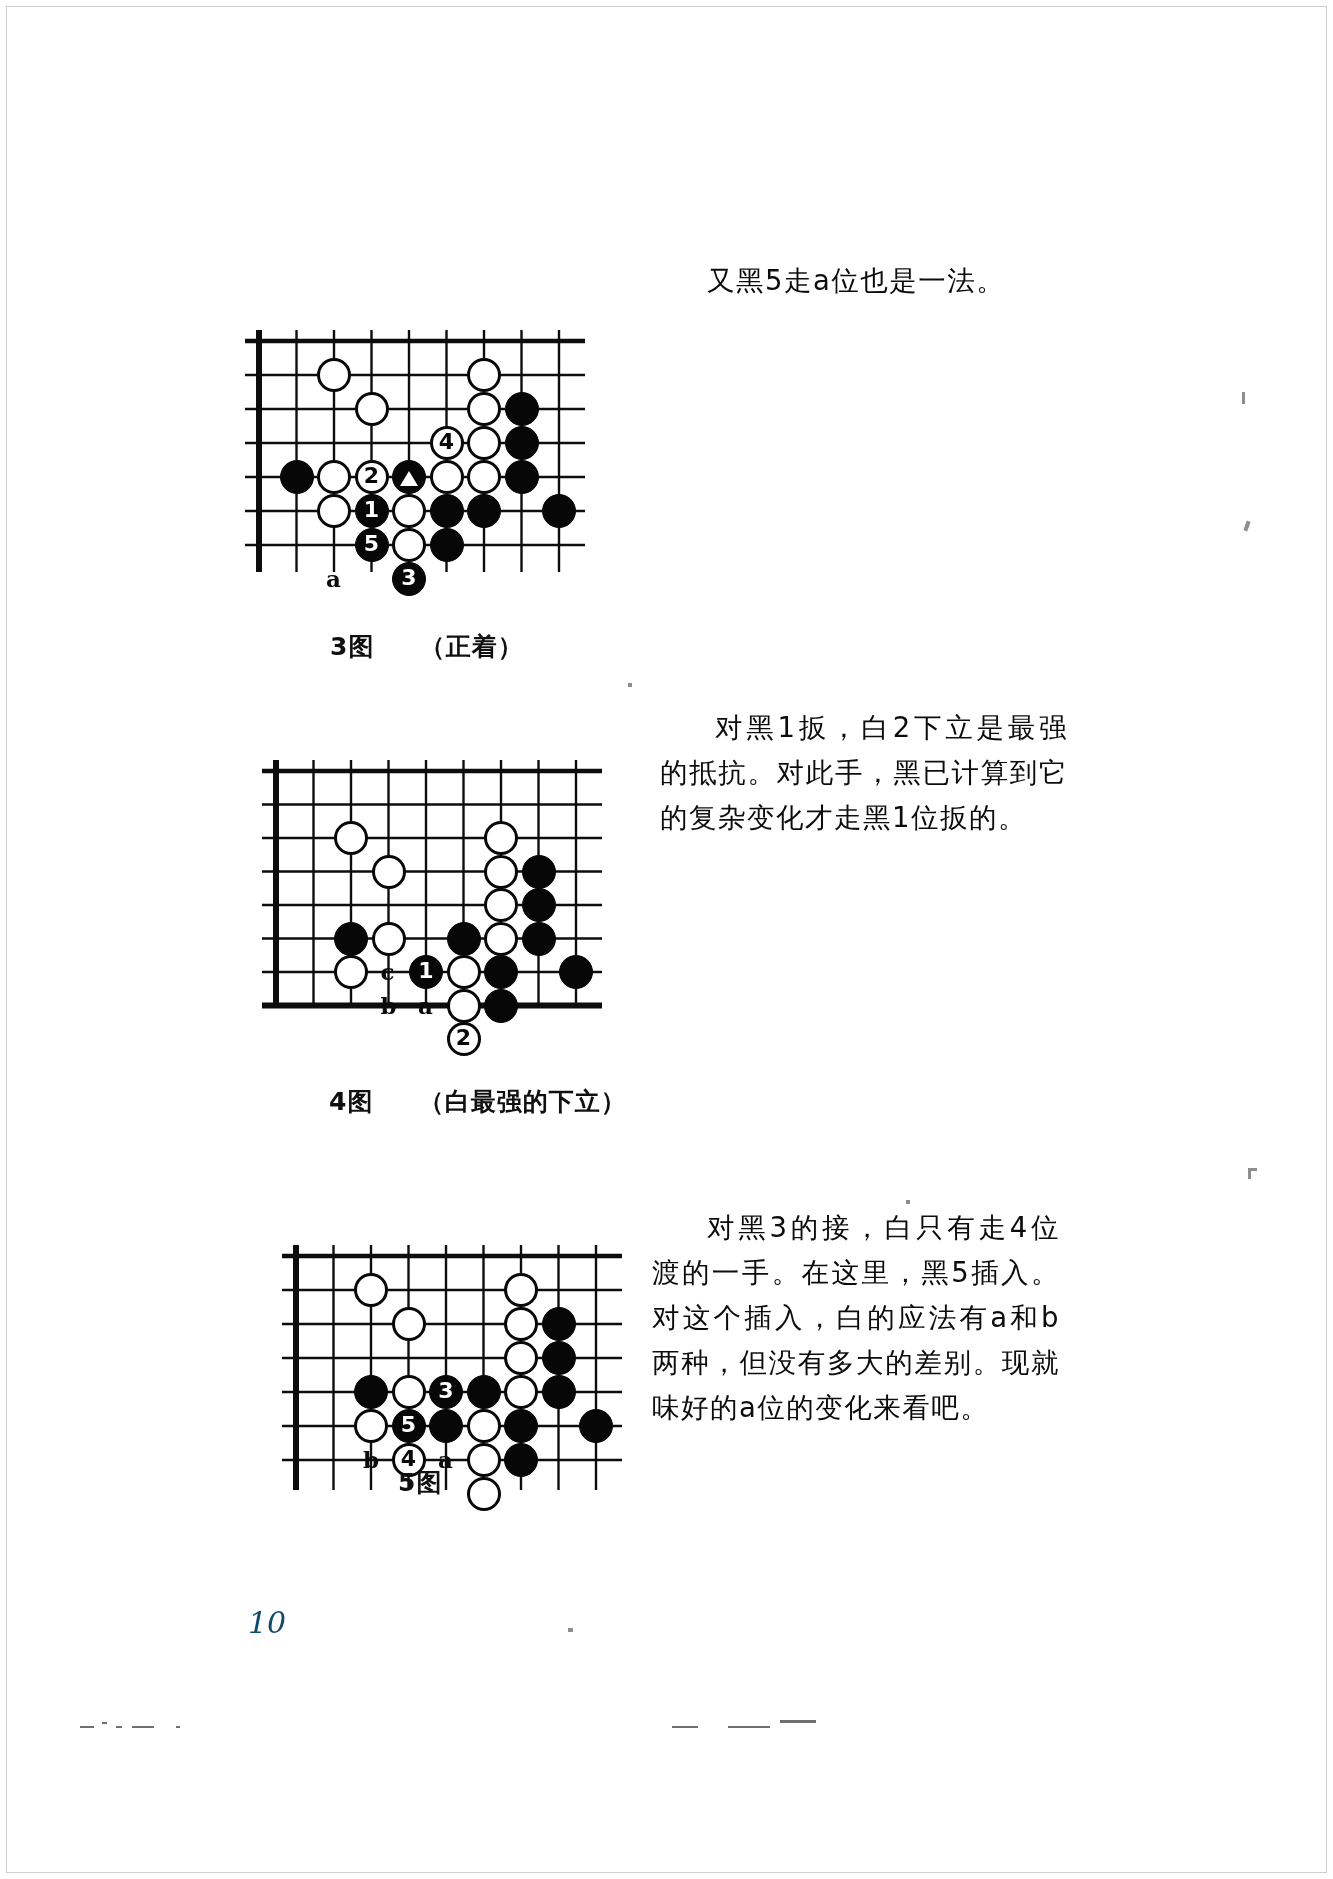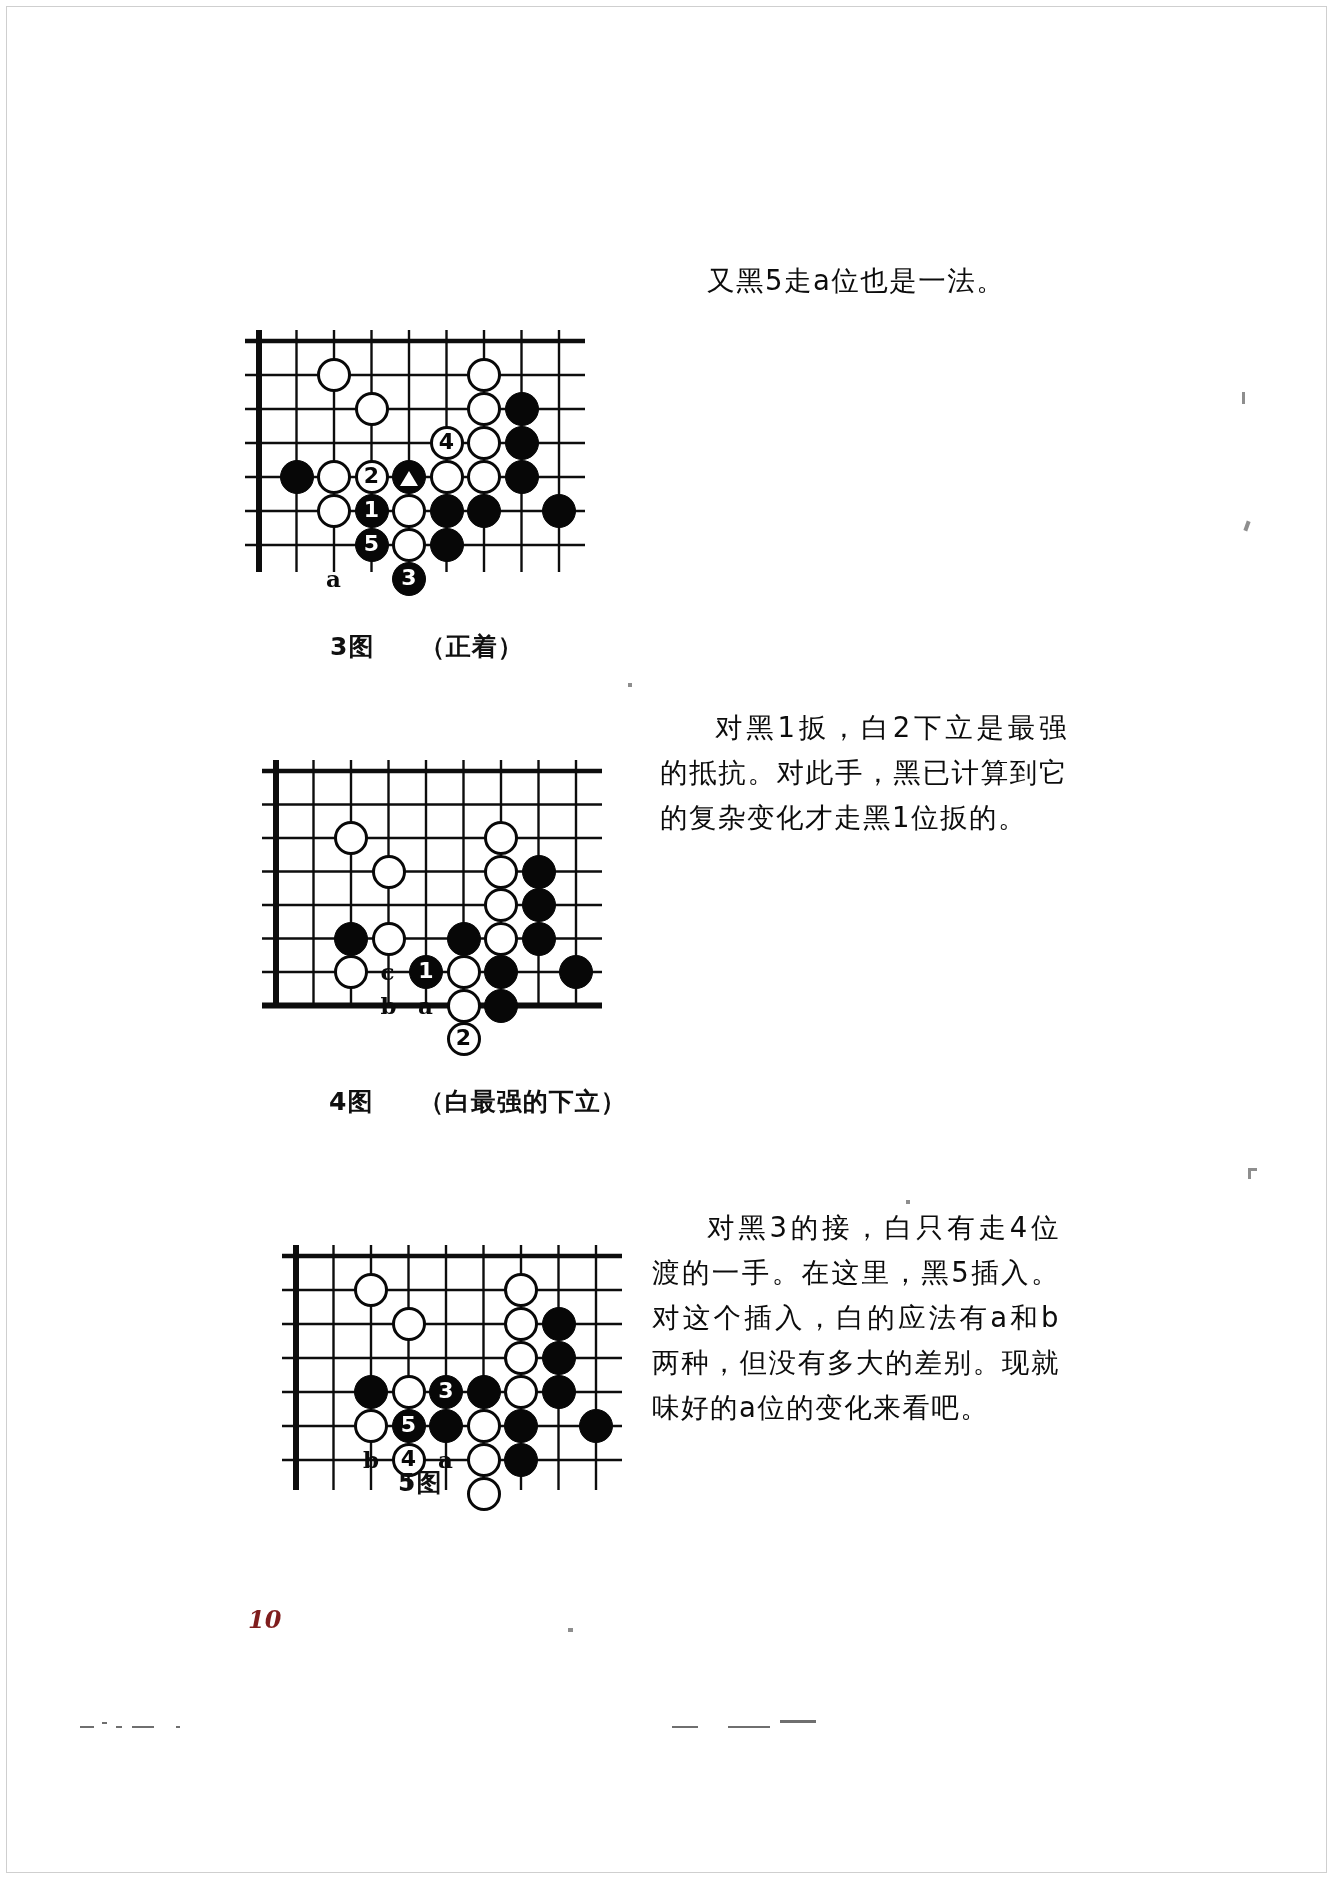--- a/index.html
+++ b/index.html
@@ -97,23 +97,23 @@
     text-indent: 2em;
     margin: 0 0 2px 0;
     color: #0c0c0c;
     font-weight: 500;
     text-align: justify;
   }
   .page-number {
     position: absolute;
     font-family: "DejaVu Serif", "Liberation Serif", serif;
     font-style: italic;
-    font-weight: 700;
-    font-size: 24px;
-    color: #7f1d1d;
+    font-weight: 400;
+    font-size: 30px;
+    color: #0c4a6e;
   }
   
   .speck { position: absolute; background: #8e8e8e; }
   .bottom-dashes { position: absolute; }
   .bottom-dashes i {
     position: absolute;
     display: block;
     height: 2px;
     background: #6f6f6f;
   }

